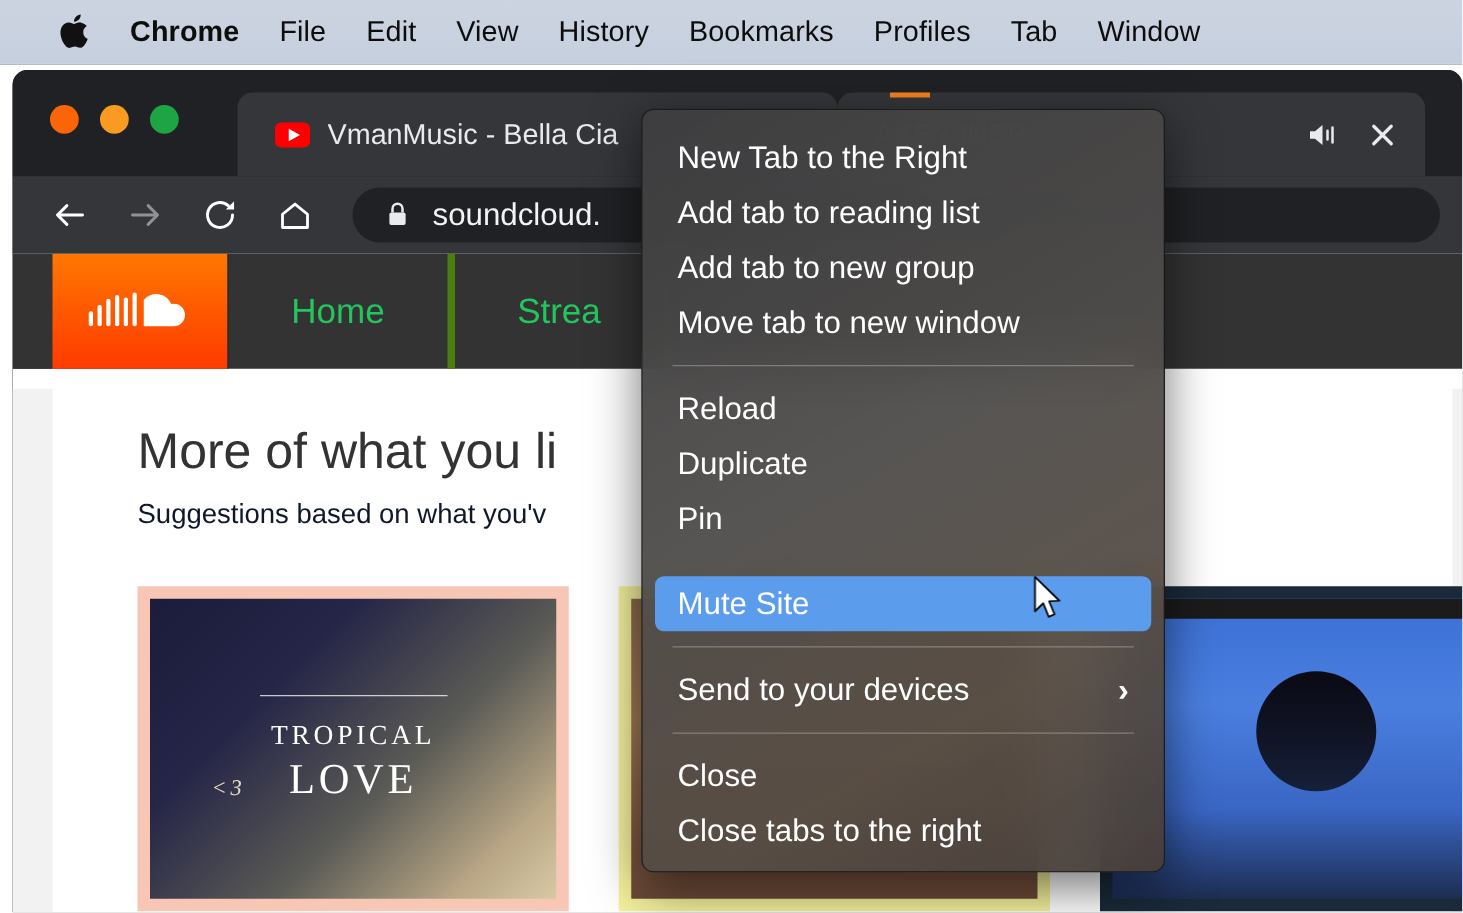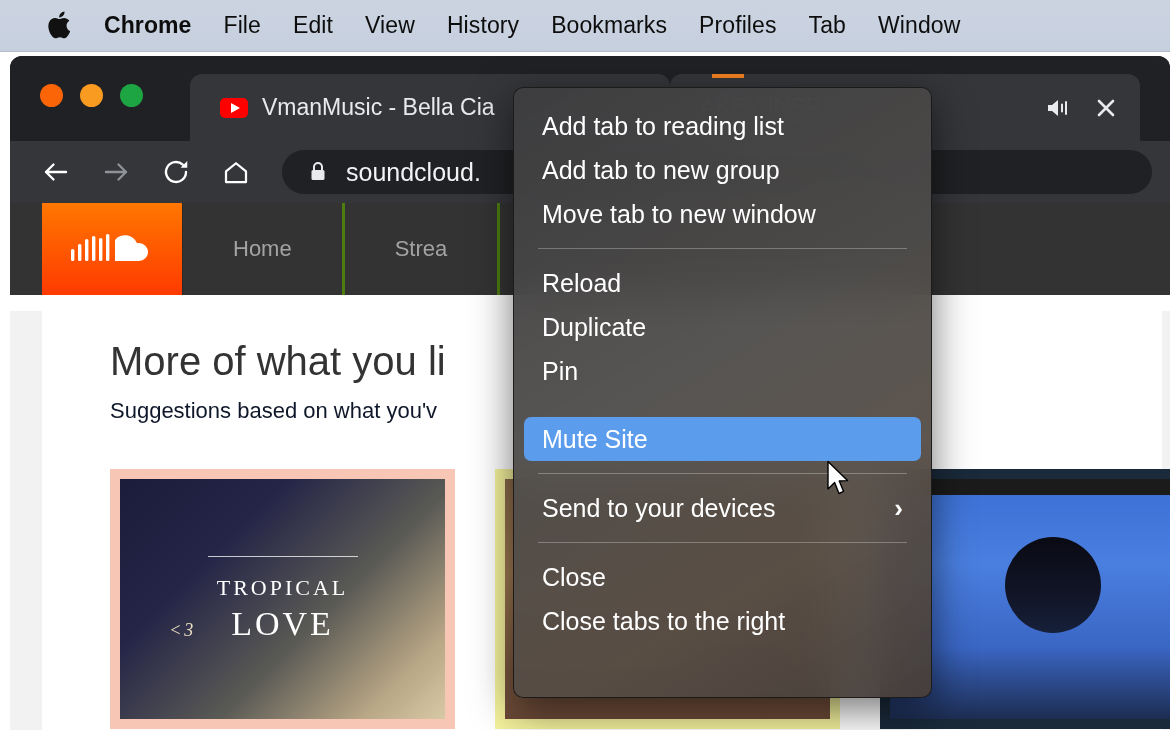--- a/index.html
+++ b/index.html
@@ -100,22 +100,22 @@
     position:absolute; left:0; top:0; width:100%; height: 92px;
     background:#333333; display:flex; align-items:stretch;
   }
   .scnav .gutter { width: 32px; background:#333; }
   .sclogo {
     width: 140px; background: linear-gradient(180deg,#ff7700 0%, #ff3a00 100%);
     display:flex; align-items:center; justify-content:center;
   }
   .scnav .navitem {
     display:flex; align-items:center; justify-content:center;
-    color:#a3a3a3; font-size: 22px; padding: 0 50px;
-    border-right: 3px solid #4d7c0f;
+    color:#22c55e; font-size: 28px; padding: 0 50px;
+    border-right: 6px solid #4d7c0f;
   }
   .scnav .navitem.first { border-left: 1px solid #2a2a2a; }
 
   .contentarea { position:absolute; left:0; top: 108px; width:100%; height: 435px; background:#fff; }
   .leftgutter { position:absolute; left:0; top:0; width: 32px; height:100%; background:#f2f2f2; }
   .rightgutter { position:absolute; right:0; top:0; width: 8px; height:100%; background:#f2f2f2; }
 
   .headings { position:absolute; left: 100px; top: 28px; }
   .h1 { font-size: 40px; color:#333; font-weight: 400; white-space:nowrap; }
   .h2 { font-size: 22px; color:#0f172a; margin-top: 14px; white-space:nowrap; }
@@ -307,20 +307,21 @@
               <div class="band"></div>
               <div class="eclipse"></div>
             </div>
           </div>
         </div>
       </div>
     </div>
   </div>
 
   <div class="ctxmenu">
+    <div class="mi">New Tab to the Right</div>
     <div class="mi">Add tab to reading list</div>
     <div class="mi">Add tab to new group</div>
     <div class="mi">Move tab to new window</div>
     <div class="sep"></div>
     <div class="mi">Reload</div>
     <div class="mi">Duplicate</div>
     <div class="mi">Pin</div>
     <div class="mi sel">Mute Site</div>
     <div class="sep"></div>
     <div class="mi">

